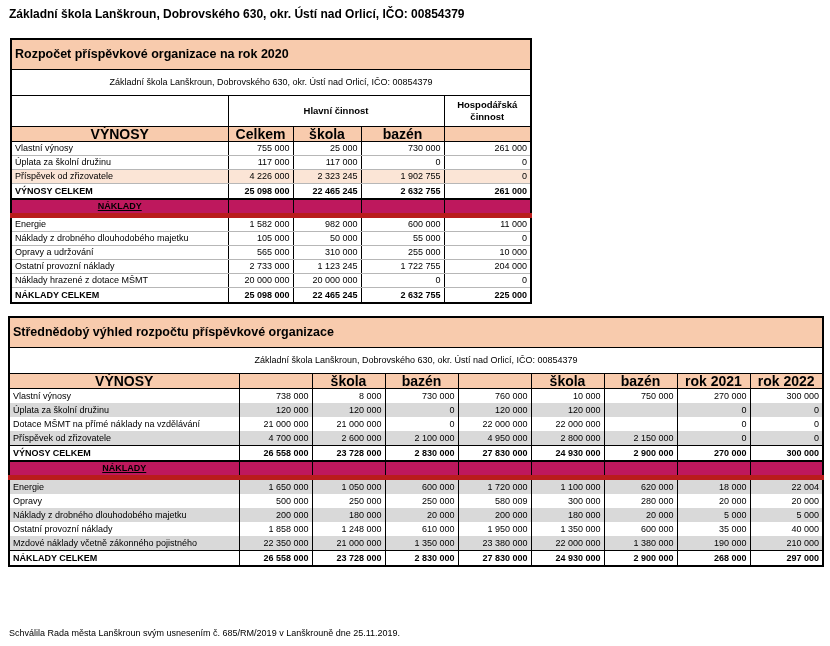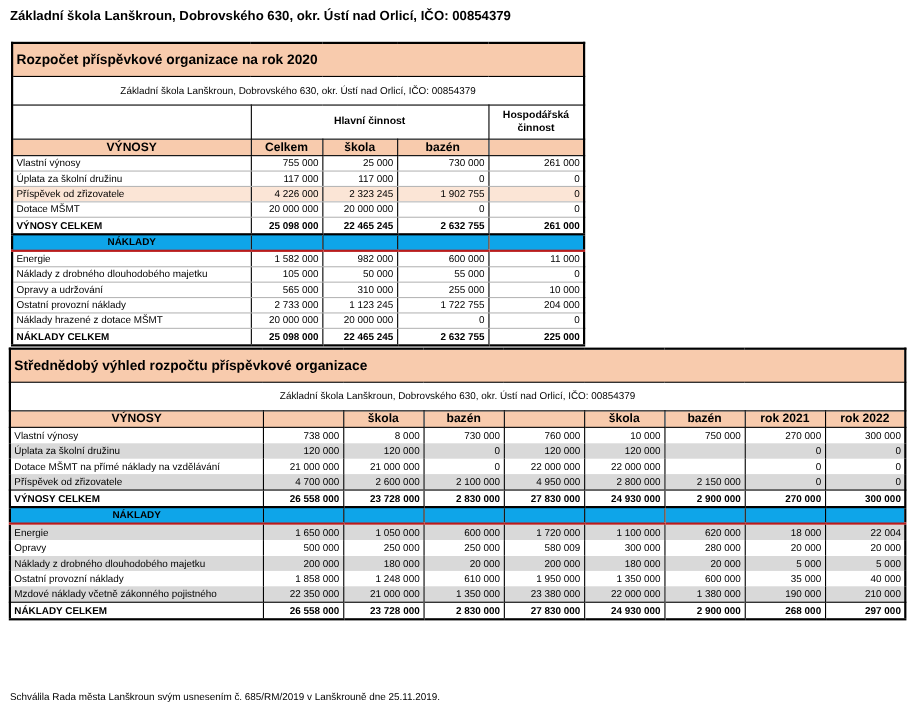--- a/index.html
+++ b/index.html
@@ -61,29 +61,30 @@
     text-align: center;
     height: 30px;
     border-bottom: 1.5px solid #000;
     white-space: normal;
     line-height: 12px;
     background: #fff;
   }
   .row-cols td {
     background: #F8CBAD;
     font-weight: bold;
-    font-size: 11px;
+    font-size: 14px;
     text-align: center;
     height: 14px;
     border-bottom: 1px solid #000;
   }
   .row-section td {
-    background: #0ea5e9;
+    background: #be185d;
     height: 13px;
-    border-bottom: 2px solid #b91c1c;
+    border-bottom: 5px solid #b91c1c;
+    text-decoration: underline;
   }
   .row-section .sec-label { font-weight: bold; text-align: center; }
   .row-data td { height: 13px; background: #fff; }
   #table1 .row-data td { border-bottom: 1px solid #b7b7b7; }
   #table2 .row-data td { height: 14px; border-bottom: none; }
   .row-total td {
     font-weight: bold;
     border-top: 1.5px solid #000;
     border-bottom: 2px solid #000;
     height: 14px;
@@ -148,27 +149,20 @@
     <td class="num">0</td>
     <td class="num">0</td>
   </tr>
   <tr class="row-data hl">
     <td class="lbl">Příspěvek od zřizovatele</td>
     <td class="num">4 226 000</td>
     <td class="num">2 323 245</td>
     <td class="num">1 902 755</td>
     <td class="num">0</td>
   </tr>
-  <tr class="row-data">
-    <td class="lbl">Dotace MŠMT</td>
-    <td class="num">20 000 000</td>
-    <td class="num">20 000 000</td>
-    <td class="num">0</td>
-    <td class="num">0</td>
-  </tr>
   <tr class="row-total">
     <td class="lbl">VÝNOSY CELKEM</td>
     <td class="num">25 098 000</td>
     <td class="num">22 465 245</td>
     <td class="num">2 632 755</td>
     <td class="num">261 000</td>
   </tr>
   <tr class="row-section">
     <td class="sec-label">NÁKLADY</td>
     <td></td>

